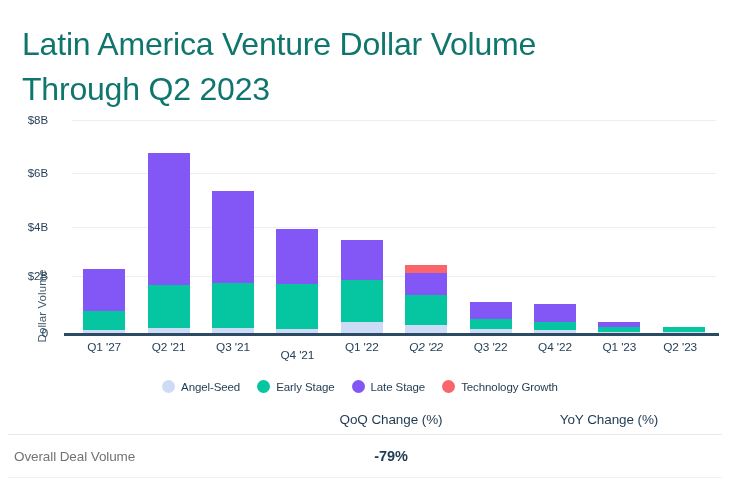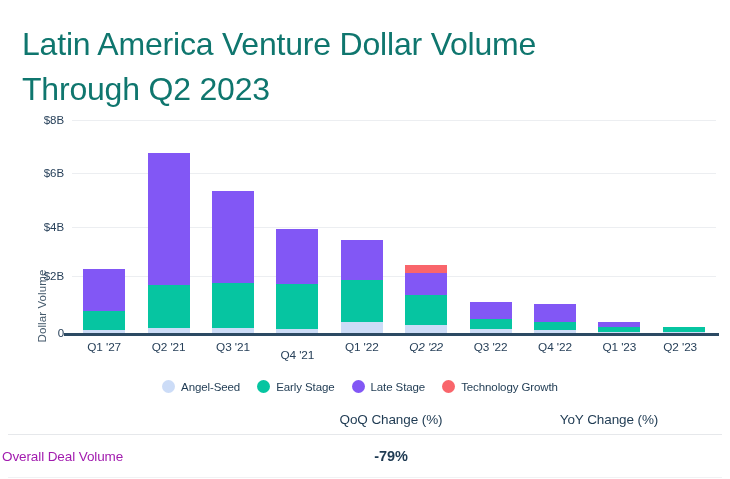--- a/index.html
+++ b/index.html
@@ -47,21 +47,21 @@
     width: 644px; height: 213px;
   }
   .gridline {
     position: absolute;
     left: 0; width: 644px; height: 1px;
     background: #eceef1;
   }
   .ytick {
     position: absolute;
     right: 100%;
-    margin-right: 8px;
+    margin-right: 24px;
     font-size: 11.5px;
     color: #28415a;
     white-space: nowrap;
     transform: translateY(-50%);
     letter-spacing: -0.1px;
   }
   .axis-base {
     position: absolute;
     left: 64px; top: 333px;
     width: 655px; height: 3px;
@@ -135,23 +135,23 @@
   .table {
     position: absolute;
     left: 0; top: 404px;
     width: 730px;
   }
   .trow { display: flex; align-items: center; }
   .trow.head { height: 30px; }
   .trow.body { height: 42px; }
   .cell-label {
     width: 282px;
-    padding-left: 2px;
+    padding-left: 14px;
     font-size: 13.5px;
-    color: #a21caf;
+    color: #737373;
     letter-spacing: -0.1px;
   }
   .cell-num {
     width: 218px;
     text-align: center;
     font-size: 13.5px;
     color: #1e3a52;
     letter-spacing: -0.1px;
   }
   .trow.head .cell-num { font-weight: normal; }

